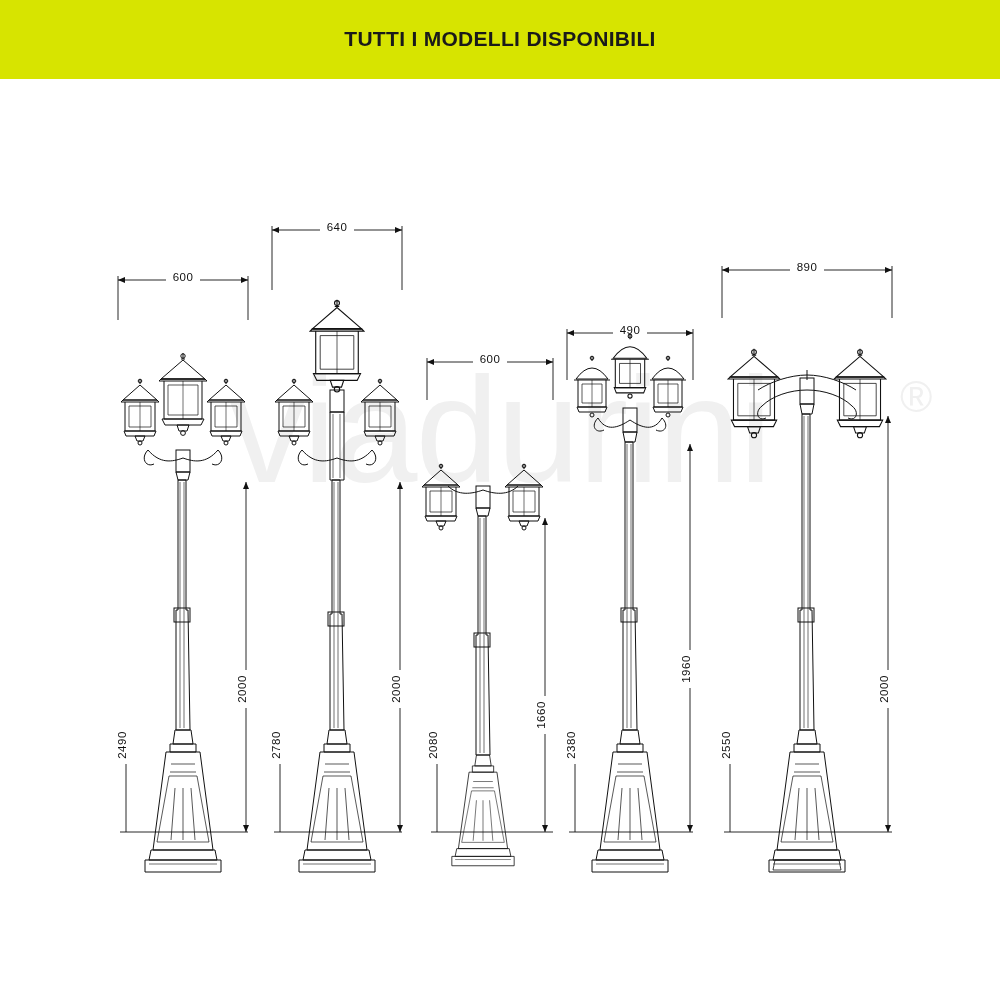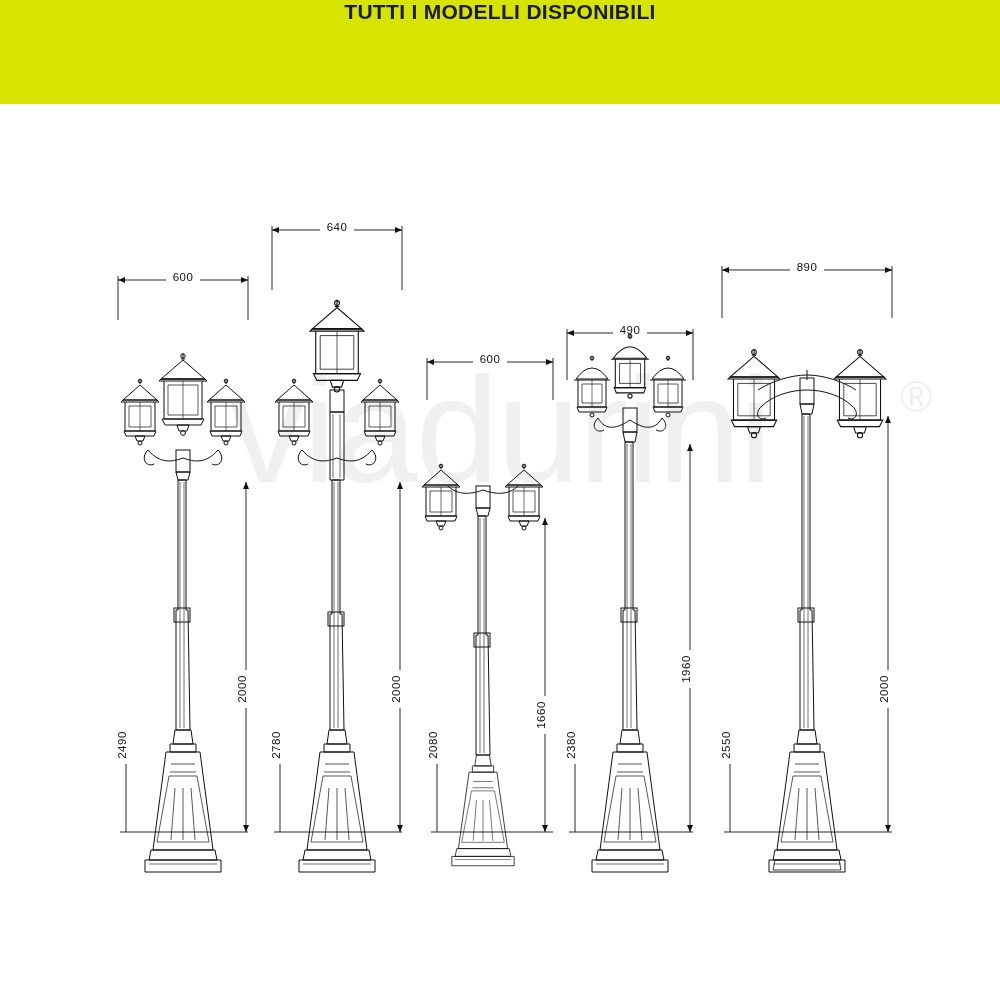--- a/index.html
+++ b/index.html
@@ -14,26 +14,26 @@
     background: #ffffff;
     font-family: "Liberation Sans", sans-serif;
     overflow: hidden;
   }
 
   
   #banner {
     position: absolute;
     left: 0; top: 0;
     width: 1000px;
-    height: 104px;
+    height: 79px;
     background: #d7e400;
     display: flex;
     flex-direction: column;
     align-items: center;
-    justify-content: flex-start;
+    justify-content: center;
     box-sizing: border-box;
   }
   #banner .line1 {
     font-size: 21px;
     font-weight: bold;
     letter-spacing: 0.3px;
     color: #1a1a1a;
     text-align: center;
     line-height: 1.15;
   }

